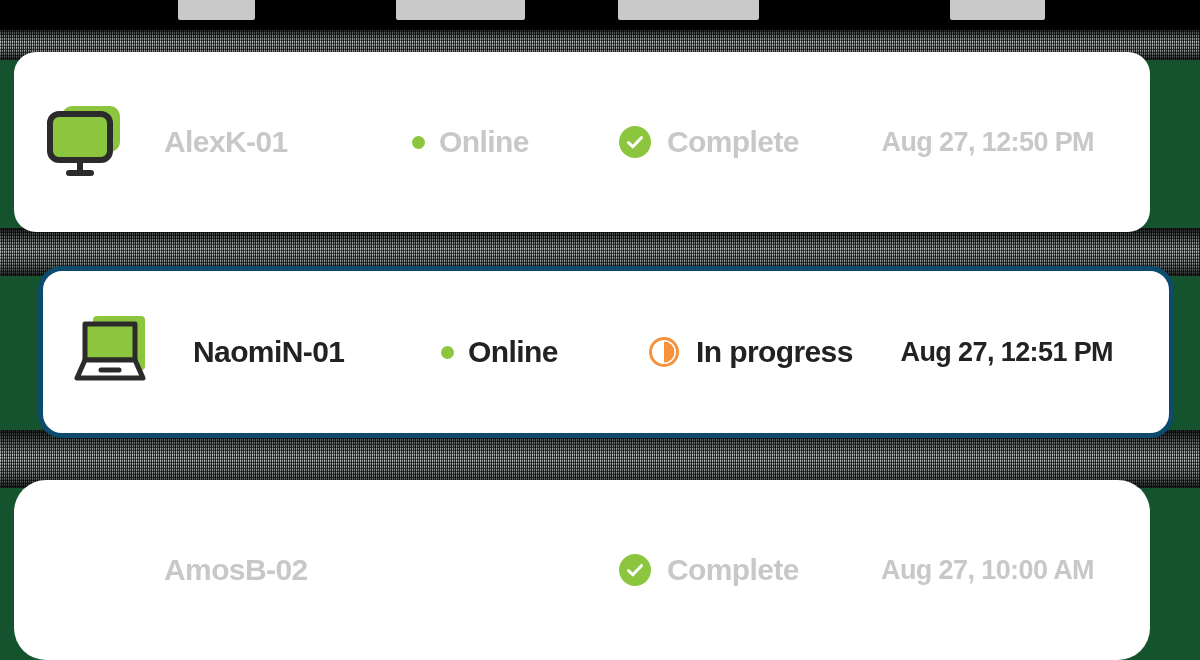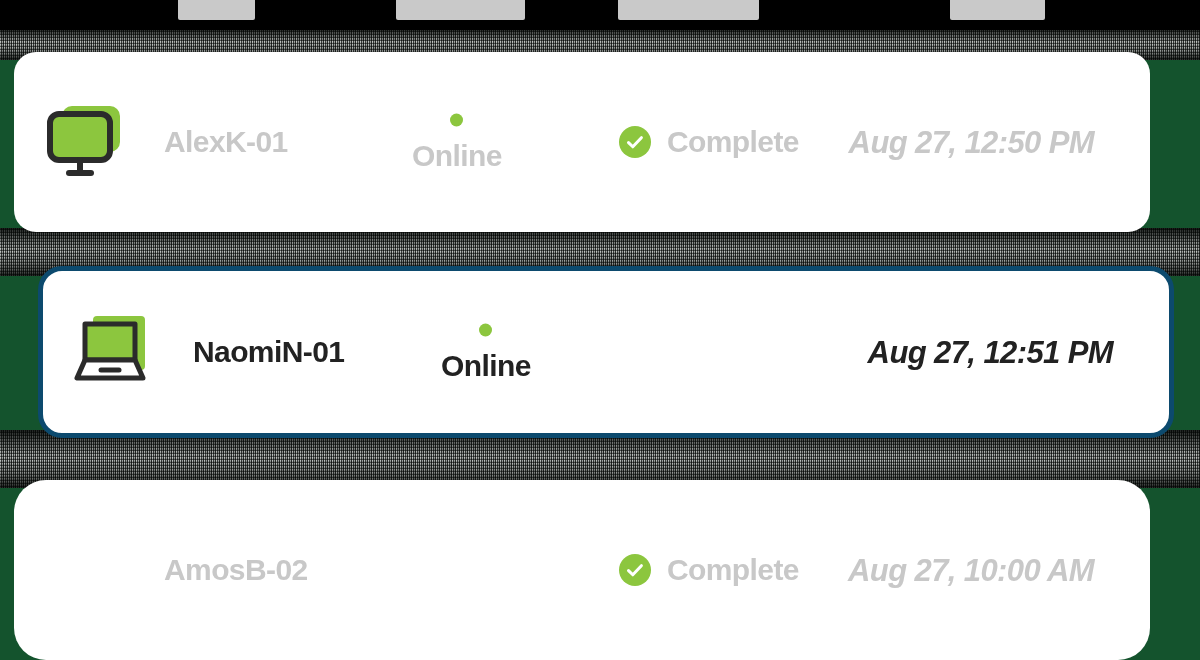--- a/index.html
+++ b/index.html
@@ -92,34 +92,34 @@
   .card.row3 { top: 480px; height: 180px; border-radius: 32px; }
 
   .rowgrid {
     position: absolute;
     inset: 0;
   }
 
   
   .c-icon   { position: absolute; left: 30px;  top: 50%; transform: translateY(-50%); width: 84px; height: 84px; }
   .c-name   { position: absolute; left: 150px; top: 50%; transform: translateY(-50%); }
-  .c-conn   { position: absolute; left: 398px; top: 50%; transform: translateY(-50%); display: flex; align-items: center; gap: 14px; flex-direction: column; }
+  .c-conn   { position: absolute; left: 398px; top: 50%; transform: translateY(-50%); display: flex; align-items: center; gap: 14px; }
   .c-status { position: absolute; left: 605px; top: 50%; transform: translateY(-50%); display: flex; align-items: center; gap: 16px; }
   .c-time   { position: absolute; right: 56px; top: 50%; transform: translateY(-50%); }
 
   .txt {
     font-size: 30px;
     font-weight: 700;
     letter-spacing: -0.6px;
     white-space: nowrap;
     line-height: 1;
   }
   .muted  { color: #c8c8c8; }
   .strong { color: #222222; }
-  .c-time .txt { font-size: 31px; font-style: italic; }
+  .c-time .txt { font-size: 27px; }
 
   
   .dot {
     width: 13px;
     height: 13px;
     border-radius: 50%;
     flex: 0 0 auto;
   }
   .dot.online  { background: #8cc63e; }
   .dot.offline { background: #3d4148; }
@@ -215,20 +215,29 @@
 
       <div class="c-name">
         <span class="txt strong">NaomiN-01</span>
       </div>
 
       <div class="c-conn">
         <span class="dot online"></span>
         <span class="txt strong">Online</span>
       </div>
 
+      <div class="c-status">
+        <span class="badge-progress">
+          <svg width="32" height="32" viewBox="0 0 32 32">
+            <circle cx="16" cy="16" r="13.5" fill="none" stroke="#f5933d" stroke-width="3"></circle>
+            <path d="M16 5.5 a10.5 10.5 0 0 1 0 21 z" fill="#f5933d"></path>
+          </svg>
+        </span>
+        <span class="txt strong">In progress</span>
+      </div>
 
       <div class="c-time">
         <span class="txt strong">Aug 27, 12:51 PM</span>
       </div>
 
     </div>
   </div>
 
   <div class="card row3">
     <div class="rowgrid">

